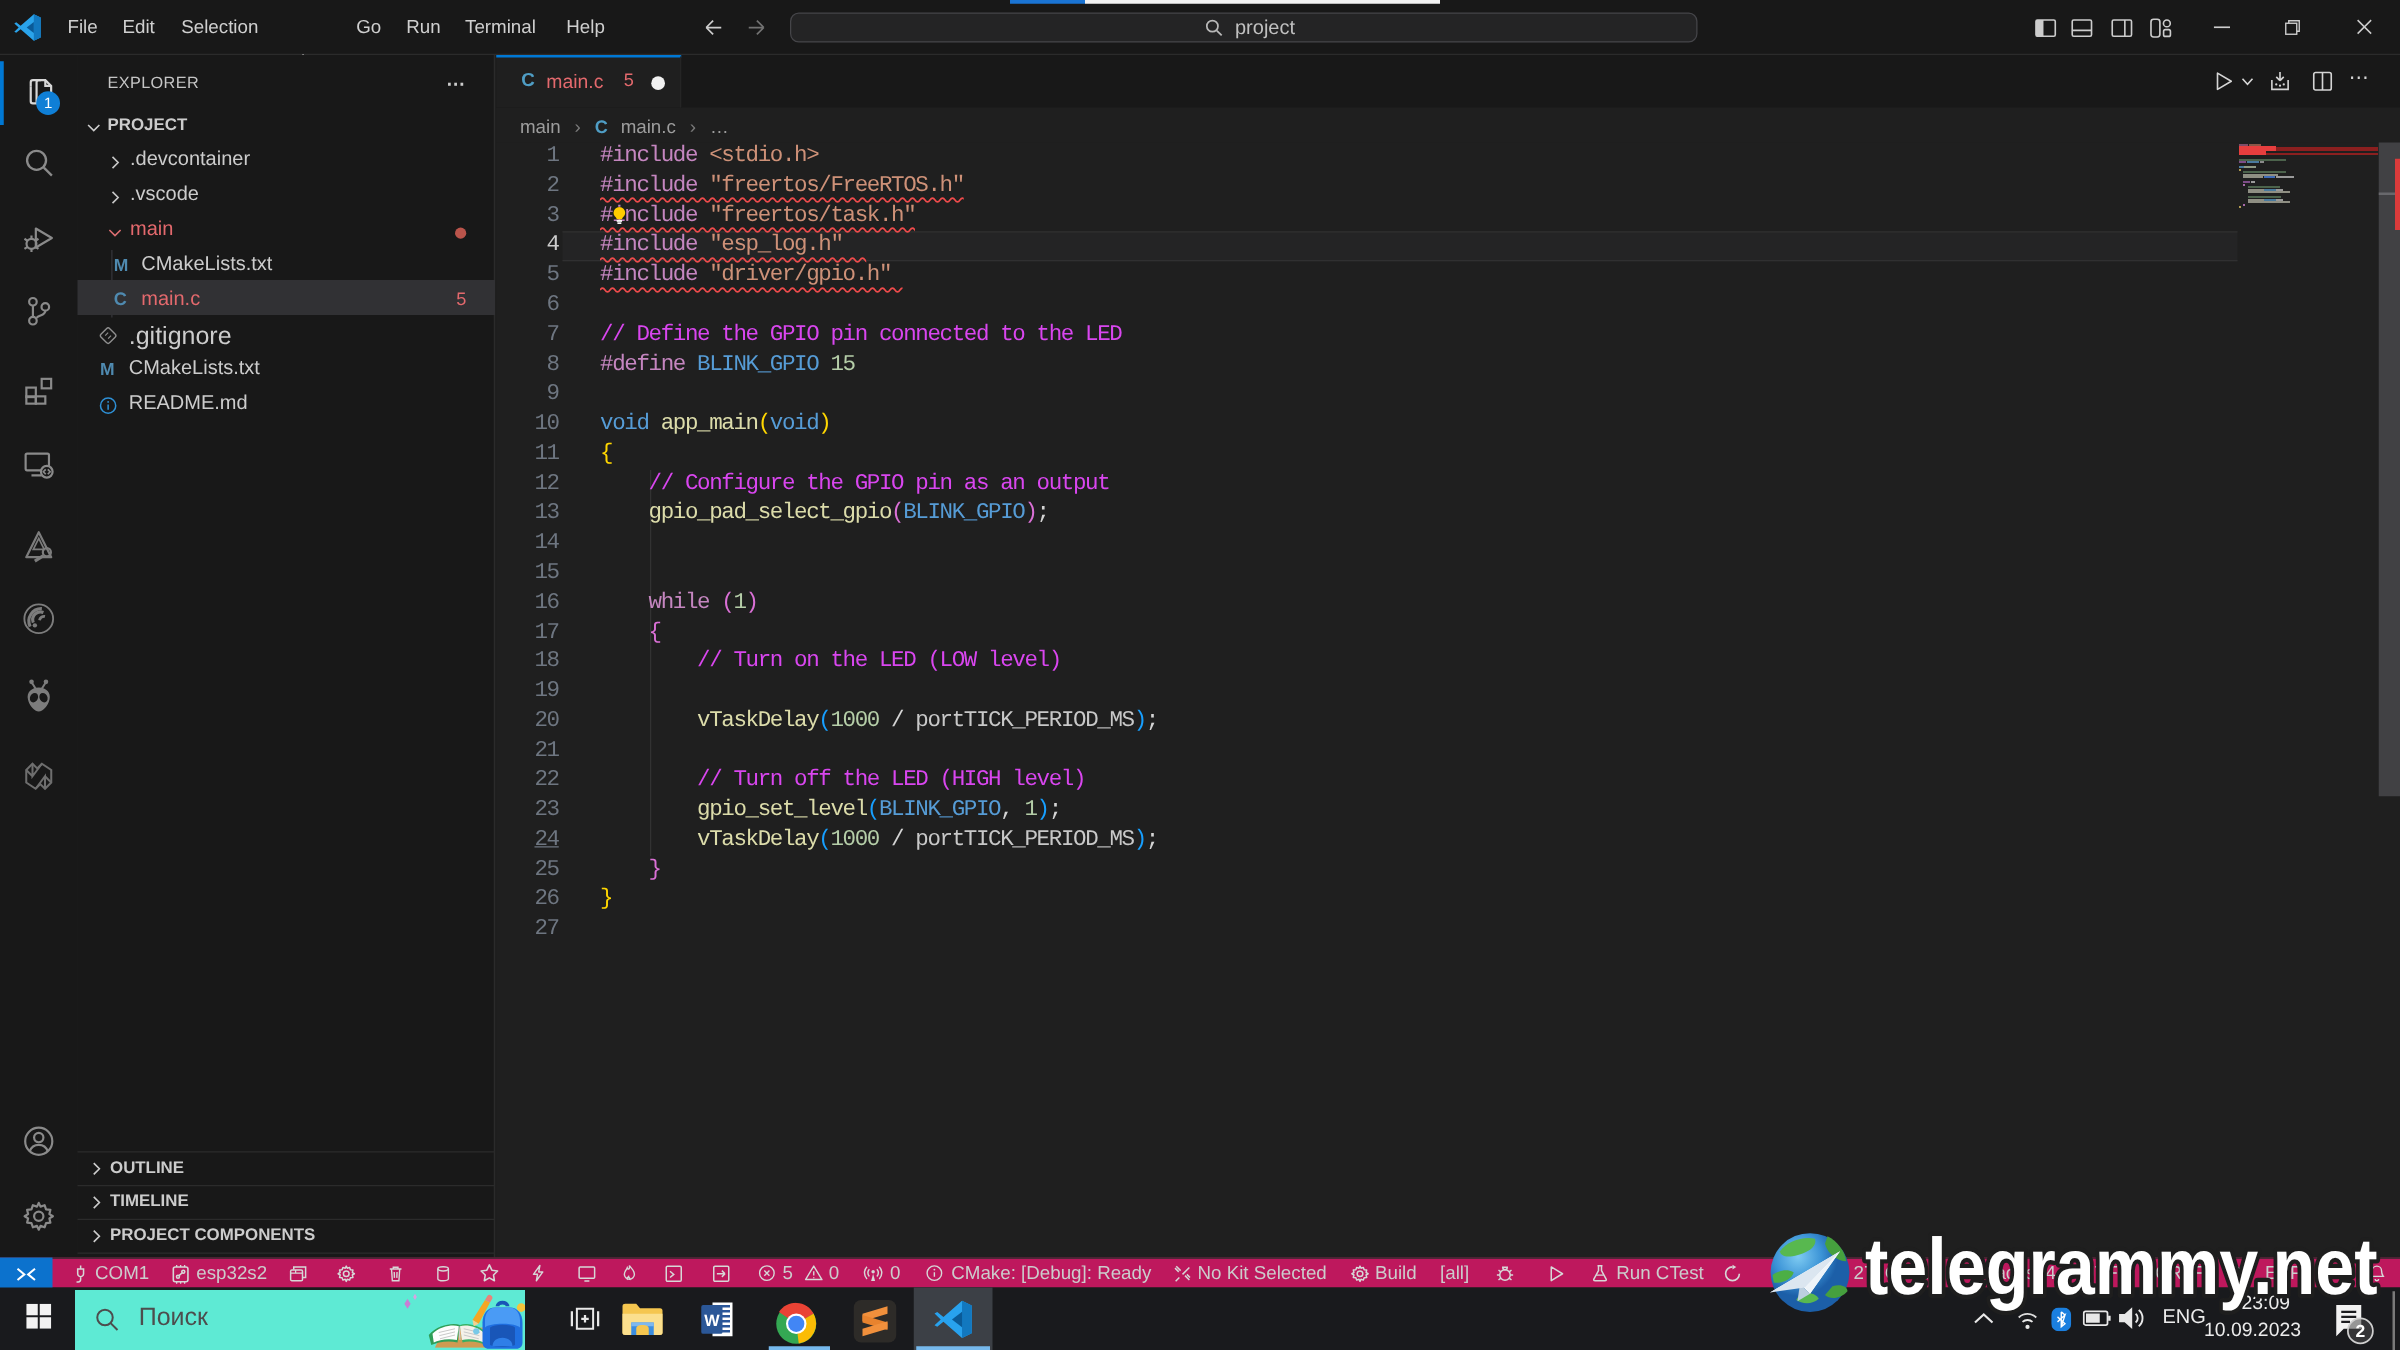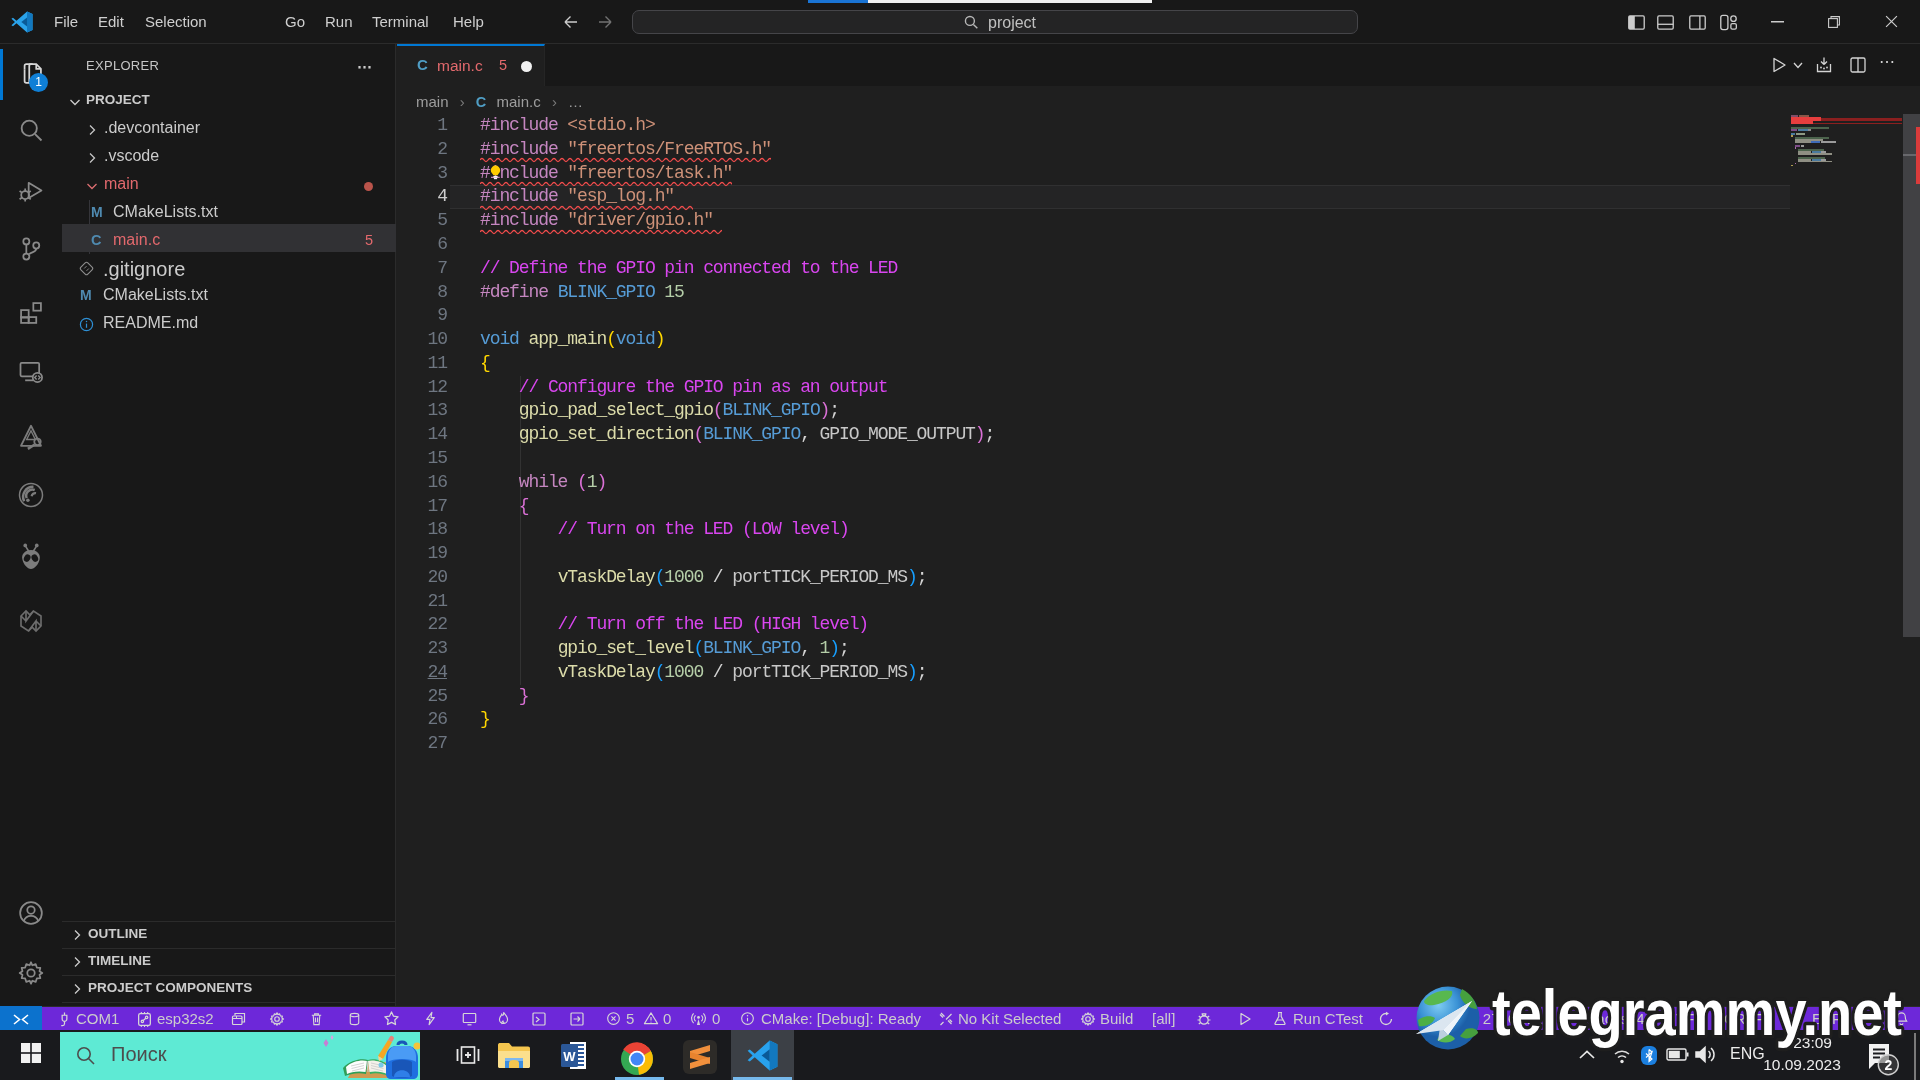--- a/index.html
+++ b/index.html
@@ -15,21 +15,21 @@
   #tabstrip { position:absolute; left:0; top:0; width:1523px; height:42px; background:#181818; }
   #tab1 { position:absolute; left:0; top:0; width:148px; height:42px; background:#1f1f1f; border-top:2px solid #0078d4; border-right:1px solid #252525; }
   #breadcrumbs { position:absolute; left:0; top:44px; width:1523px; height:28px; background:#1f1f1f; color:#9d9d9d; font-size:15px; line-height:28px; }
   #code { position:absolute; left:0; top:70.2px; width:1523px; height:892px; background:#1f1f1f; font-family:"Liberation Mono", monospace; font-size:18px; letter-spacing:-1.1px; }
   .cl { position:absolute; height:23.77px; line-height:23.77px; white-space:pre; }
   .ln { position:absolute; width:50px; text-align:right; color:#6e7681; height:23.77px; line-height:23.77px; font-family:"Liberation Mono", monospace; font-size:18px; letter-spacing:-1.1px;}
   .pp { color:#c586c0; } .str { color:#ce9178; } .cmt { color:#d946ef; }
   .kw { color:#569cd6; } .fn { color:#dcdcaa; } .mac { color:#569cd6; }
   .num { color:#b5cea8; } .pl { color:#d4d4d4; } .b1 { color:#ffd700; }
   .b2 { color:#da70d6; } .b3 { color:#179fff; } .wh { color:#c8c8c8; }
-  #statusbar { position:absolute; left:0; top:1006px; width:1920px; height:24px; background:#6d28d9; border-top:1px solid #2b2b2b; font-size:15px; color:#cccccc; }
+  #statusbar { position:absolute; left:0; top:1006px; width:1920px; height:24px; background:#be185d; border-top:1px solid #2b2b2b; font-size:15px; color:#cccccc; }
   .sbi { position:absolute; top:0; height:23px; line-height:23px; white-space:nowrap; }
   #taskbar { position:absolute; left:0; top:1030px; width:1920px; height:50px; background:#191a1d; }
 </style>
 </head>
 <body>
 <div id="topstrip" style="position:absolute;z-index:50;">
   <div class="abs" style="left:808px;top:0;width:60px;height:3px;background:#1a74d4;"></div>
   <div class="abs" style="left:868px;top:0;width:284px;height:3px;background:#f2f2f2;"></div>
 </div>
 <div id="titlebar">
@@ -302,21 +302,20 @@
     <div class="cl" style="left:83px;top:23.77px;"><span class="pp">#include</span><span class="pl"> </span><span class="str">"freertos/FreeRTOS.h"</span></div>
     <div class="cl" style="left:83px;top:47.54px;"><span class="pp">#include</span><span class="pl"> </span><span class="str">"freertos/task.h"</span></div>
     <div class="cl" style="left:83px;top:71.31px;"><span class="pp">#include</span><span class="pl"> </span><span class="str">"esp_log.h"</span></div>
     <div class="cl" style="left:83px;top:95.08px;"><span class="pp">#include</span><span class="pl"> </span><span class="str">"driver/gpio.h"</span></div>
     <div class="cl" style="left:83px;top:142.62px;"><span class="cmt">// Define the GPIO pin connected to the LED</span></div>
     <div class="cl" style="left:83px;top:166.39px;"><span class="pp">#define</span><span class="pl"> </span><span class="mac">BLINK_GPIO</span><span class="pl"> </span><span class="num">15</span></div>
     <div class="cl" style="left:83px;top:213.93px;"><span class="kw">void</span><span class="pl"> </span><span class="fn">app_main</span><span class="b1">(</span><span class="kw">void</span><span class="b1">)</span></div>
     <div class="cl" style="left:83px;top:237.7px;"><span class="b1">{</span></div>
     <div class="cl" style="left:83px;top:261.47px;"><span class="cmt">    // Configure the GPIO pin as an output</span></div>
     <div class="cl" style="left:83px;top:285.24px;"><span class="pl">    </span><span class="fn">gpio_pad_select_gpio</span><span class="b2">(</span><span class="mac">BLINK_GPIO</span><span class="b2">)</span><span class="pl">;</span></div>
-    <div class="cl" style="left:83px;top:309.01px;"><span class="pl">    </span><span class="fn">gpio_set_direction</span><span class="b2">(</span><span class="mac">BLINK_GPIO</span><span class="pl">, </span><span class="wh">GPIO_MODE_OUTPUT</span><span class="b2">)</span><span class="pl">;</span></div>
     <div class="cl" style="left:83px;top:356.55px;"><span class="pl">    </span><span class="pp">while</span><span class="pl"> </span><span class="b2">(</span><span class="num">1</span><span class="b2">)</span></div>
     <div class="cl" style="left:83px;top:380.32px;"><span class="pl">    </span><span class="b2">{</span></div>
     <div class="cl" style="left:83px;top:404.09px;"><span class="cmt">        // Turn on the LED (LOW level)</span></div>
     <div class="cl" style="left:83px;top:451.63px;"><span class="pl">        </span><span class="fn">vTaskDelay</span><span class="b3">(</span><span class="num">1000</span><span class="pl"> / </span><span class="wh">portTICK_PERIOD_MS</span><span class="b3">)</span><span class="pl">;</span></div>
     <div class="cl" style="left:83px;top:499.17px;"><span class="cmt">        // Turn off the LED (HIGH level)</span></div>
     <div class="cl" style="left:83px;top:522.94px;"><span class="pl">        </span><span class="fn">gpio_set_level</span><span class="b3">(</span><span class="mac">BLINK_GPIO</span><span class="pl">, </span><span class="num">1</span><span class="b3">)</span><span class="pl">;</span></div>
     <div class="cl" style="left:83px;top:546.71px;"><span class="pl">        </span><span class="fn">vTaskDelay</span><span class="b3">(</span><span class="num">1000</span><span class="pl"> / </span><span class="wh">portTICK_PERIOD_MS</span><span class="b3">)</span><span class="pl">;</span></div>
     <div class="cl" style="left:83px;top:570.48px;"><span class="pl">    </span><span class="b2">}</span></div>
     <div class="cl" style="left:83px;top:594.25px;"><span class="b1">}</span></div>
 

